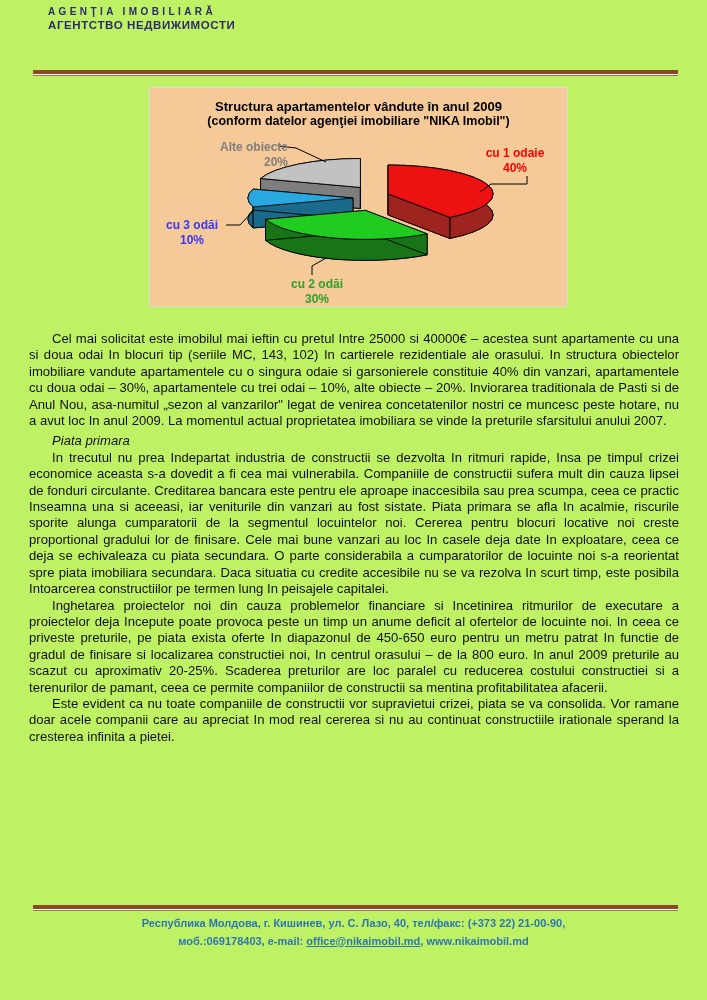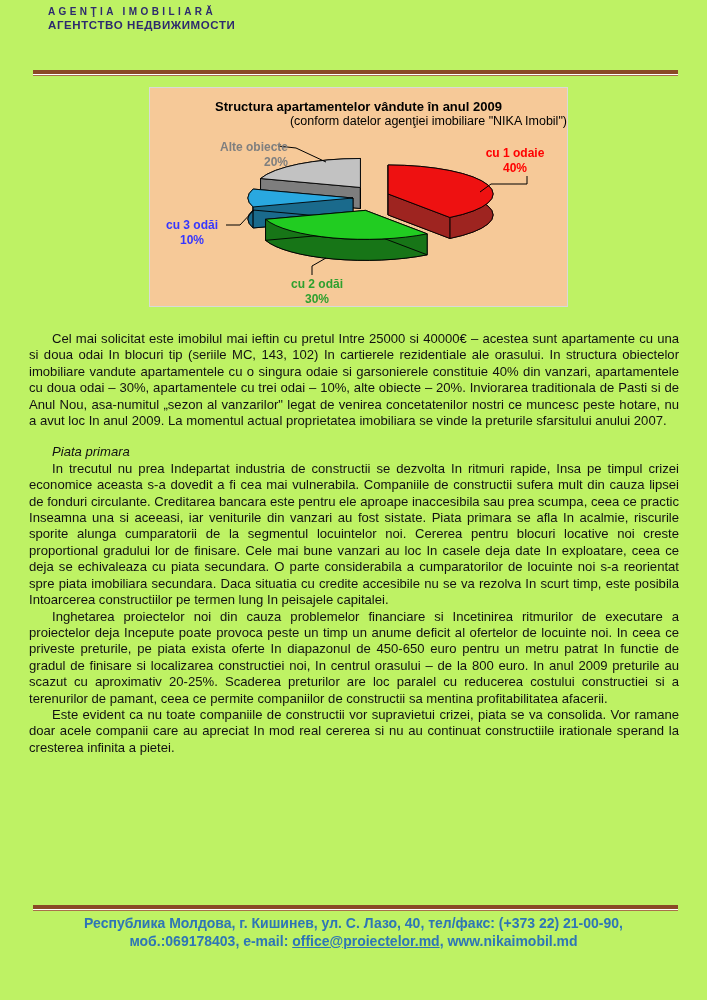--- a/index.html
+++ b/index.html
@@ -37,39 +37,39 @@
   .rule-header { top:70px; }
   .rule-footer { top:905px; }
 
   
   .chart-figure {
     position:absolute; left:149px; top:87px; width:419px; height:220px;
     border:1px solid #d9d9d9;
   }
   .chart-title-block { text-align:center; padding-top:11px; position:relative; z-index:3; }
   .chart-title   { font-size:13px; font-weight:bold; color:#000; line-height:15px; }
-  .chart-subtitle{ font-size:12.5px; font-weight:normal; color:#000; line-height:15px;text-align:right; }
+  .chart-subtitle{ font-size:12.5px; font-weight:bold; color:#000; line-height:15px; }
   .pie-svg { position:absolute; left:0; top:0; width:419px; height:220px; }
   .pie-label {
     position:absolute; font-size:12px; font-weight:bold; line-height:15px;
     text-align:center; z-index:4; white-space:nowrap;
   }
 
   
   .article {
     position:absolute; left:29px; top:331px; width:650px;
     font-size:13.1px; line-height:16.4px; color:#111; text-align:justify;
   }
   .article p { text-indent:23px; }
-  .section-heading { font-style:italic; text-indent:23px; margin-top:15px; }
+  .section-heading { font-style:italic; text-indent:23px; margin-top:4px; }
 
   
   .footer-text {
     position:absolute; left:0; right:0; top:915px; text-align:center;
-    font-size:14px; font-weight:bold; line-height:17.5px;
+    font-size:11px; font-weight:bold; line-height:17.5px;
   }
   .footer-text a { text-decoration:underline; }
 </style>
 </head>
 <body>
 
 <div class="page">
 
   <div class="logo-block">
     <div class="tagline-top" style="color: rgb(45, 42, 110);">AGENŢIA IMOBILIARĂ</div>
@@ -130,16 +130,16 @@
     <p>Cel mai solicitat este imobilul mai ieftin cu pretul Intre 25000 si 40000€ – acestea sunt apartamente cu una si doua odai In blocuri tip (seriile MC, 143, 102) In cartierele rezidentiale ale orasului. In structura obiectelor imobiliare vandute apartamentele cu o singura odaie si garsonierele constituie 40% din vanzari, apartamentele cu doua odai – 30%, apartamentele cu trei odai – 10%, alte obiecte – 20%. Inviorarea traditionala de Pasti si de Anul Nou, asa-numitul „sezon al vanzarilor" legat de venirea concetatenilor nostri ce muncesc peste hotare, nu a avut loc In anul 2009. La momentul actual proprietatea imobiliara se vinde la preturile sfarsitului anului 2007.</p>
     <p class="section-heading">Piata primara</p>
     <p>In trecutul nu prea Indepartat industria de constructii se dezvolta In ritmuri rapide, Insa pe timpul crizei economice aceasta s-a dovedit a fi cea mai vulnerabila. Companiile de constructii sufera mult din cauza lipsei de fonduri circulante. Creditarea bancara este pentru ele aproape inaccesibila sau prea scumpa, ceea ce practic Inseamna una si aceeasi, iar veniturile din vanzari au fost sistate. Piata primara se afla In acalmie, riscurile sporite alunga cumparatorii de la segmentul locuintelor noi. Cererea pentru blocuri locative noi creste proportional gradului lor de finisare. Cele mai bune vanzari au loc In casele deja date In exploatare, ceea ce deja se echivaleaza cu piata secundara. O parte considerabila a cumparatorilor de locuinte noi s-a reorientat spre piata imobiliara secundara. Daca situatia cu credite accesibile nu se va rezolva In scurt timp, este posibila Intoarcerea constructiilor pe termen lung In peisajele capitalei.</p>
     <p>Inghetarea proiectelor noi din cauza problemelor financiare si Incetinirea ritmurilor de executare a proiectelor deja Incepute poate provoca peste un timp un anume deficit al ofertelor de locuinte noi. In ceea ce priveste preturile, pe piata exista oferte In diapazonul de 450-650 euro pentru un metru patrat In functie de gradul de finisare si localizarea constructiei noi, In centrul orasului – de la 800 euro. In anul 2009 preturile au scazut cu aproximativ 20-25%. Scaderea preturilor are loc paralel cu reducerea costului constructiei si a terenurilor de pamant, ceea ce permite companiilor de constructii sa mentina profitabilitatea afacerii.</p>
     <p>Este evident ca nu toate companiile de constructii vor supravietui crizei, piata se va consolida. Vor ramane doar acele companii care au apreciat In mod real cererea si nu au continuat constructiile irationale sperand la cresterea infinita a pietei.</p>
   </div>
 
   <div class="rule rule-footer"></div>
   <div class="footer-text" id="footer-text" style="color: rgb(46, 117, 182);">
     <div>Республика Молдова, г. Кишинев, ул. С. Лазо, 40, тел/факс: (+373 22) 21-00-90,</div>
-    <div><span>моб.:069178403, e-mail: </span><a href="#" style="color: rgb(46, 117, 182);">office@proiectelor.md</a><span>, www.nikaimobil.md</span></div>
+    <div><span>моб.:069178403, e-mail: </span><a href="#" style="color: rgb(46, 117, 182);">office@nikaimobil.md</a><span>, www.nikaimobil.md</span></div>
   </div>
 
 </div>
 
 </body></html>

